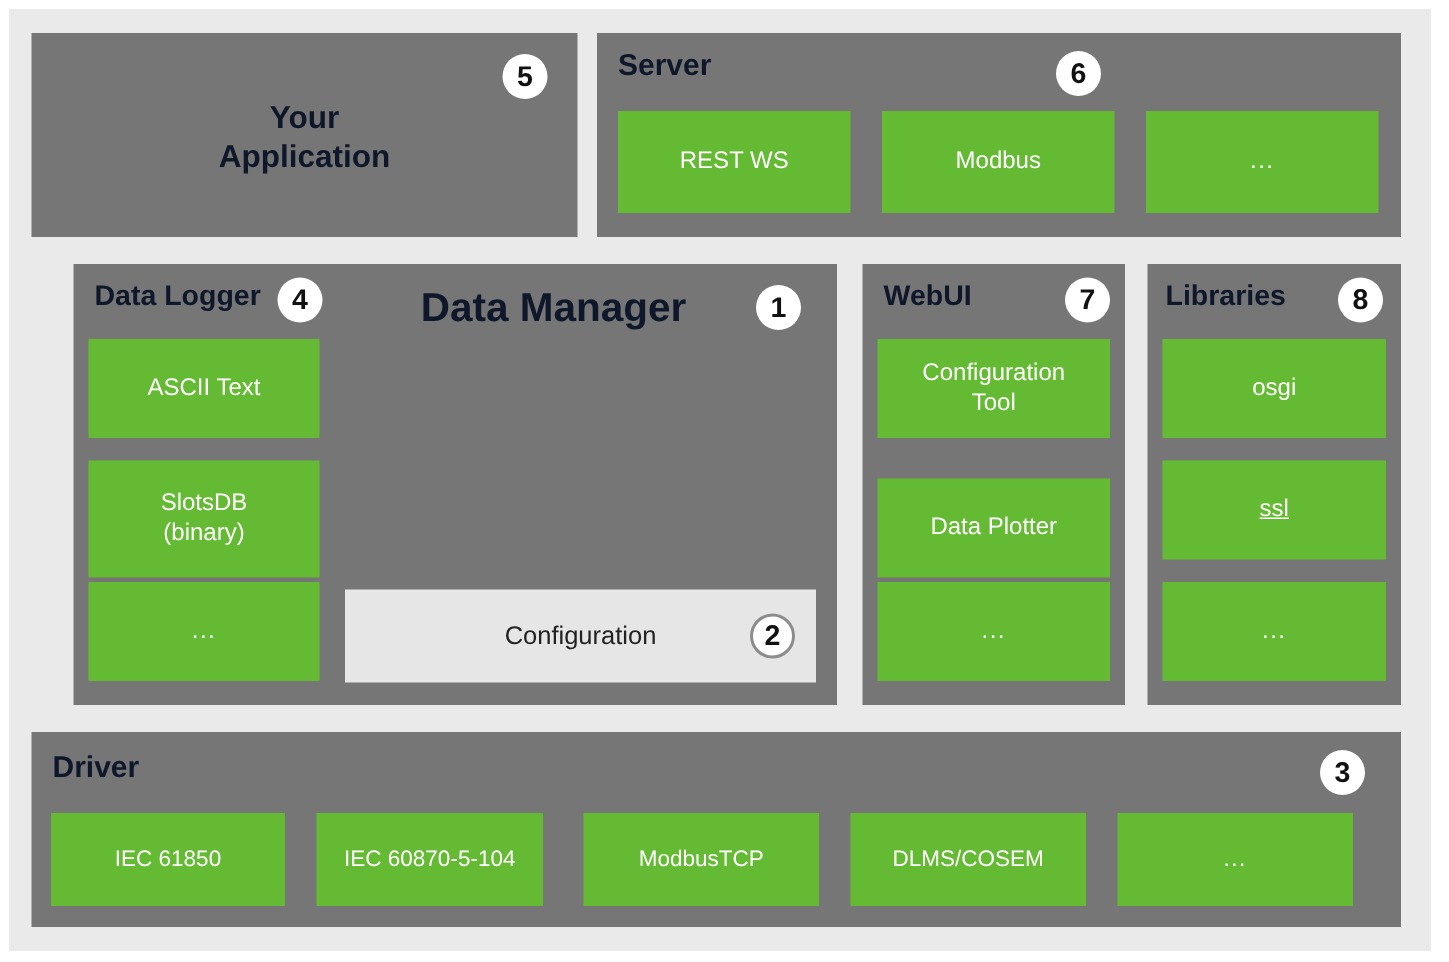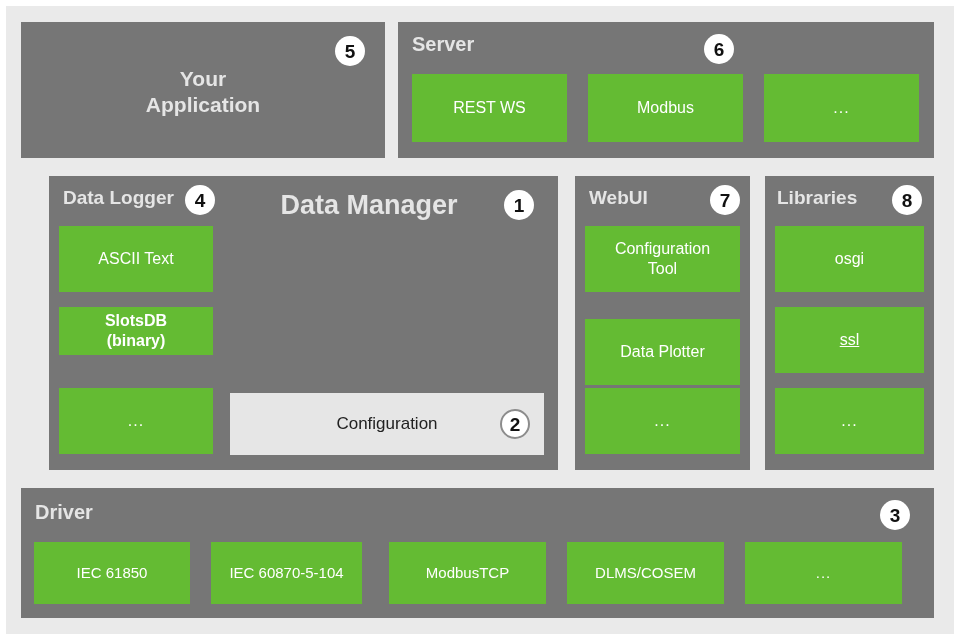--- a/index.html
+++ b/index.html
@@ -28,21 +28,21 @@
     background: #eaeaea;
   }
   
   .module {
     position: absolute;
     background: #767676;
     box-sizing: border-box;
   }
   .module-title {
     position: absolute;
-    color: #e5e5e5;
+    color: #0f172a;
     font-weight: bold;
     white-space: nowrap;
     line-height: 1;
   }
   .title-left {
     left: 14px;
     top: 12px;
     font-size: 20px;
   }
   .title-center {
@@ -141,21 +141,21 @@
     </div>
   </div>
 
   <div class="module" style="left:21px; top:176px; width:174px; height:294px;margin-left:28px;">
     <div class="module-title title-left" style="font-size:19px;">Data Logger</div>
     <div class="badge" style="right:8px; top:9px;">4</div>
 
     <div class="leaf" style="left:10px; top:50px; width:154px; height:66px;">
       <span>ASCII Text</span>
     </div>
-    <div class="leaf" style="left:10px; top:131px; width:154px; height:48px;font-weight:bold;">
+    <div class="leaf" style="left:10px; top:131px; width:154px; height:78px;">
       <span>
         <span>SlotsDB</span><br>
         <span>(binary)</span>
       </span>
     </div>
     <div class="leaf" style="left:10px; top:212px; width:154px; height:66px;">
       <span class="ellipsis">...</span>
     </div>
   </div>
 

